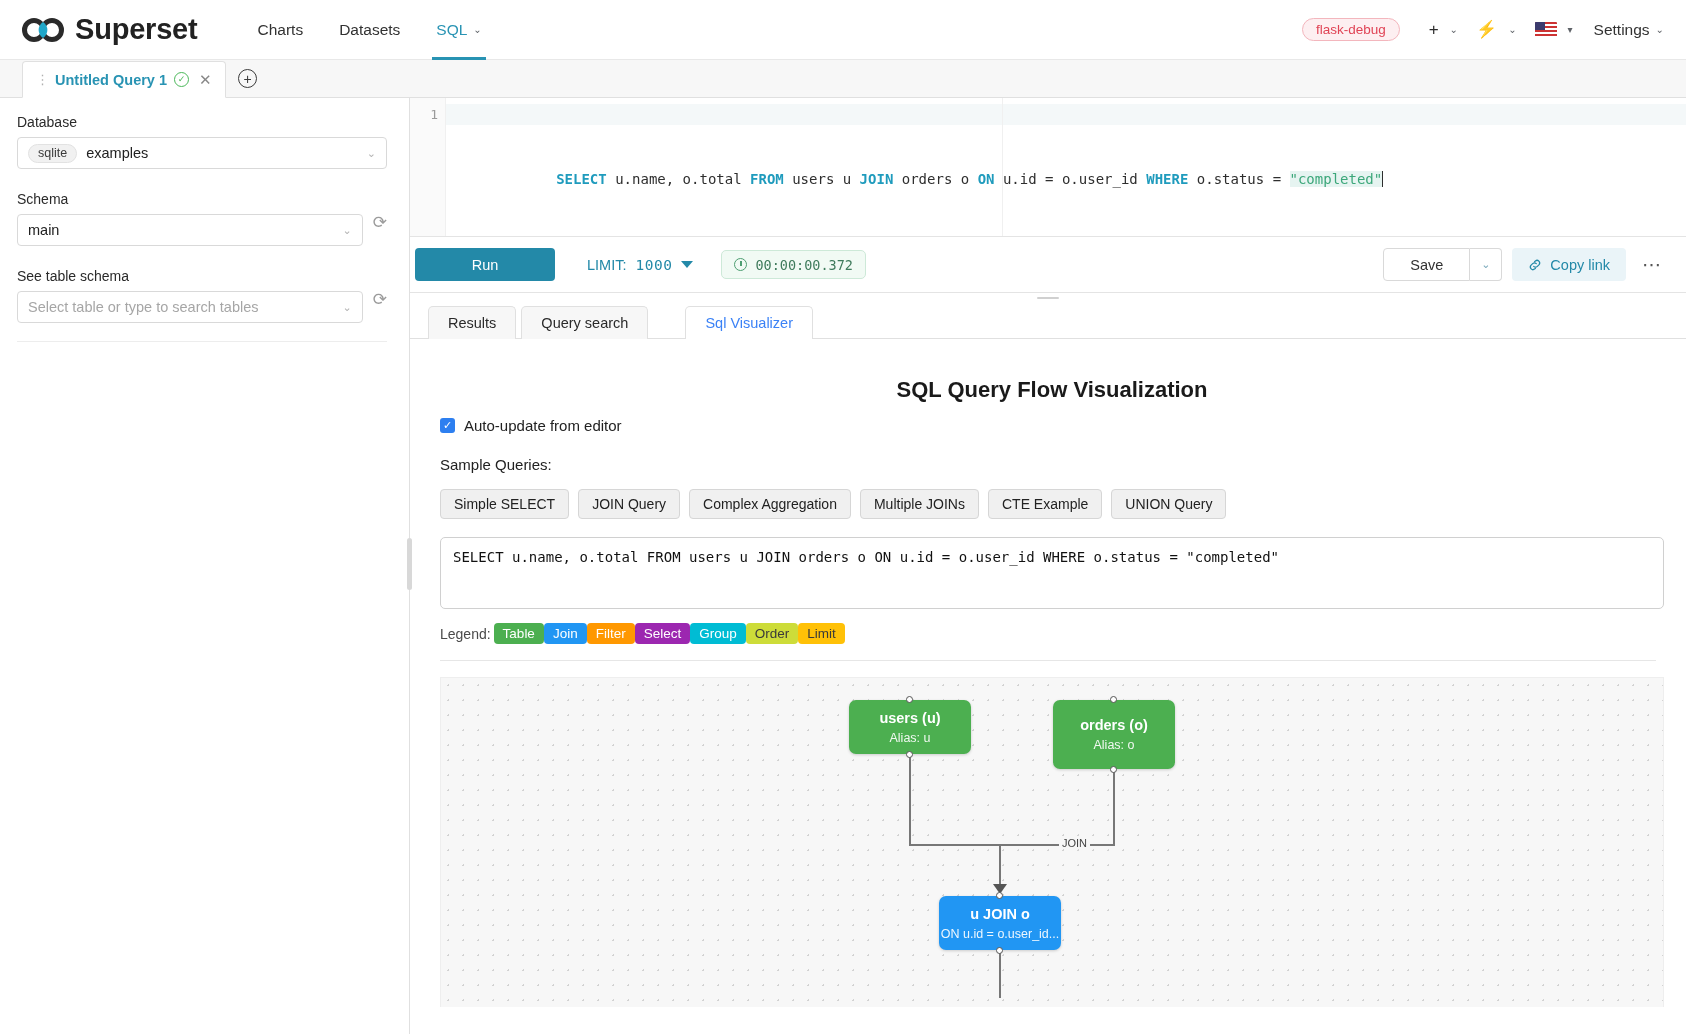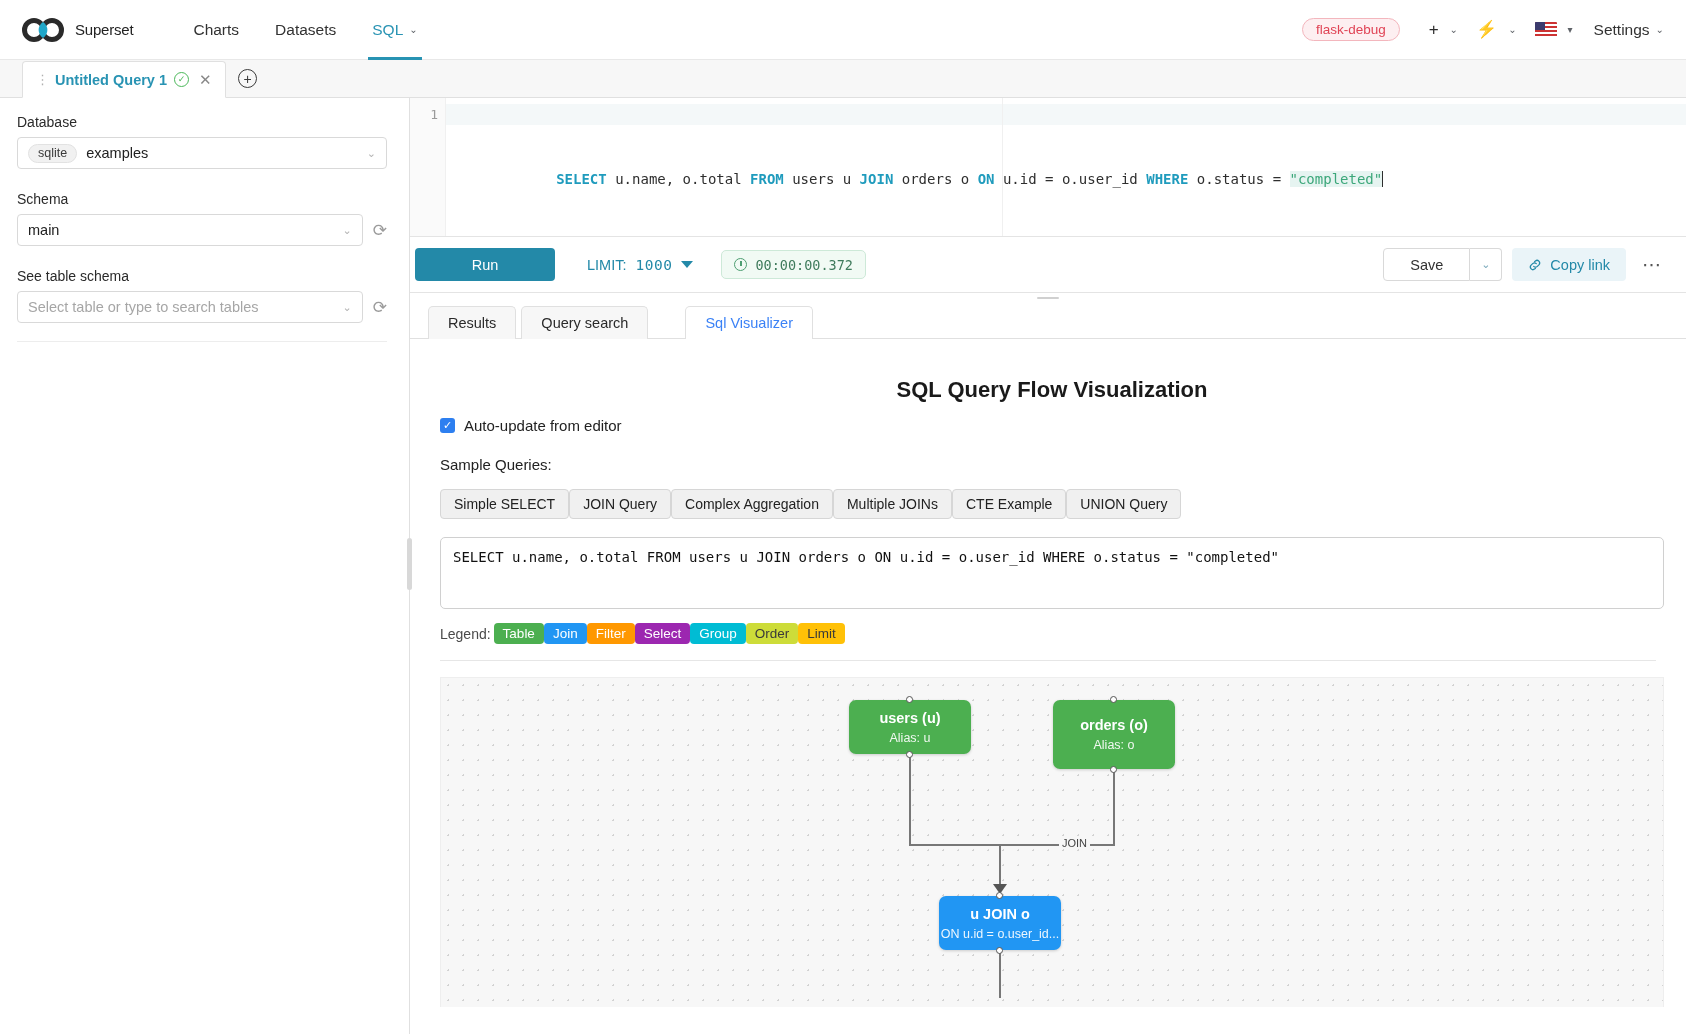--- a/index.html
+++ b/index.html
@@ -16,21 +16,21 @@
   .topnav {
     height: 60px;
     border-bottom: 1px solid #e8e8e8;
     display: flex; align-items: center;
     padding: 0 22px;
     background: #fff;
     position: relative;
   }
   .brand { display: flex; align-items: center; gap: 9px; margin-right: 42px; }
   .brand-logo { width: 44px; height: 24px; display: block; }
-  .brand-name { font-size: 15px; font-weight: normal; color: #222; letter-spacing: -0.2px; }
+  .brand-name { font-size: 29px; font-weight: bold; color: #222; letter-spacing: -0.2px; }
   .nav-links { display: flex; align-items: center; height: 60px; }
   .nav-link {
     font-size: 15.5px; color: #323232; padding: 0 18px;
     height: 60px; display: flex; align-items: center; cursor: pointer;
     position: relative;
   }
   .nav-link.active { color: #2893b3; }
   .nav-link.active::after {
     content:""; position: absolute; left: 14px; right: 14px; bottom: 0;
     height: 3px; background: #2893b3;
@@ -97,21 +97,21 @@
     display: flex; align-items: center; padding: 0 10px; gap: 9px;
     background: #fff; font-size: 14.5px; cursor: pointer;
   }
   .db-pill {
     background: #f1f1f1; border: 1px solid #e2e2e2; border-radius: 11px;
     font-size: 12.5px; padding: 1.5px 9px; color: #3b3b3b;
   }
   .select-val { color: #222; }
   .select-val.placeholder { color: #a6a6a6; }
   .sel-caret { margin-left: auto; color: #b3b3b3; font-size: 11px; }
-  .field-row { display: flex; align-items: center; gap: 10px; }
+  .field-row { display: flex; gap: 10px; }
   .refresh-icon { color: #9b9b9b; font-size: 17px; cursor: pointer; line-height: 1; }
   .divider-h { height: 1px; background: #ededed; margin: 18px 0 0 0; }
   .field-block { margin-bottom: 6px; }
   .mt24 { margin-top: 22px; }
   .split-handle {
     position: absolute; right: -3px; top: 440px; width: 5px; height: 52px;
     background: #d8d8d8; border-radius: 3px;
   }
 
   
@@ -209,21 +209,21 @@
   .viz-scroll { flex: 1; overflow: hidden; background: #fff; padding: 24px 22px 0 22px; }
   .viz-title { font-size: 22px; font-weight: bold; color: #1a1a1a; margin: 14px 0 14px 8px; text-align: center; }
   .chk-row { display: flex; align-items: center; gap: 9px; margin: 0 0 22px 8px; }
   .chkbox {
     width: 15px; height: 15px; border-radius: 3px; background: #2d7ff0;
     display: flex; align-items: center; justify-content: center;
     color: #fff; font-size: 11px; line-height: 1; cursor: pointer;
   }
   .chk-label { font-size: 15px; color: #222; }
   .samples-label { font-size: 15px; color: #222; margin: 0 0 9px 8px; }
-  .sample-btns { display: flex; gap: 0; margin: 16px 0 18px 8px; flex-wrap: wrap; }
+  .sample-btns { display: flex; gap: 9px; margin: 16px 0 18px 8px; flex-wrap: wrap; }
   .sample-btn {
     background: #f0f0f0; border: 1px solid #d6d6d6; border-radius: 4px;
     padding: 6px 13px; font-size: 14px; color: #222; cursor: pointer;
     font-family: inherit;
   }
   .query-textarea {
     display: block; width: calc(100% - 8px); margin: 0 0 14px 8px; height: 72px;
     border: 1px solid #d0d0d0; border-radius: 5px; padding: 10px 12px;
     font-family: "DejaVu Sans Mono", monospace; font-size: 14px; color: #111;
     resize: none; outline: none; line-height: 1.4;

